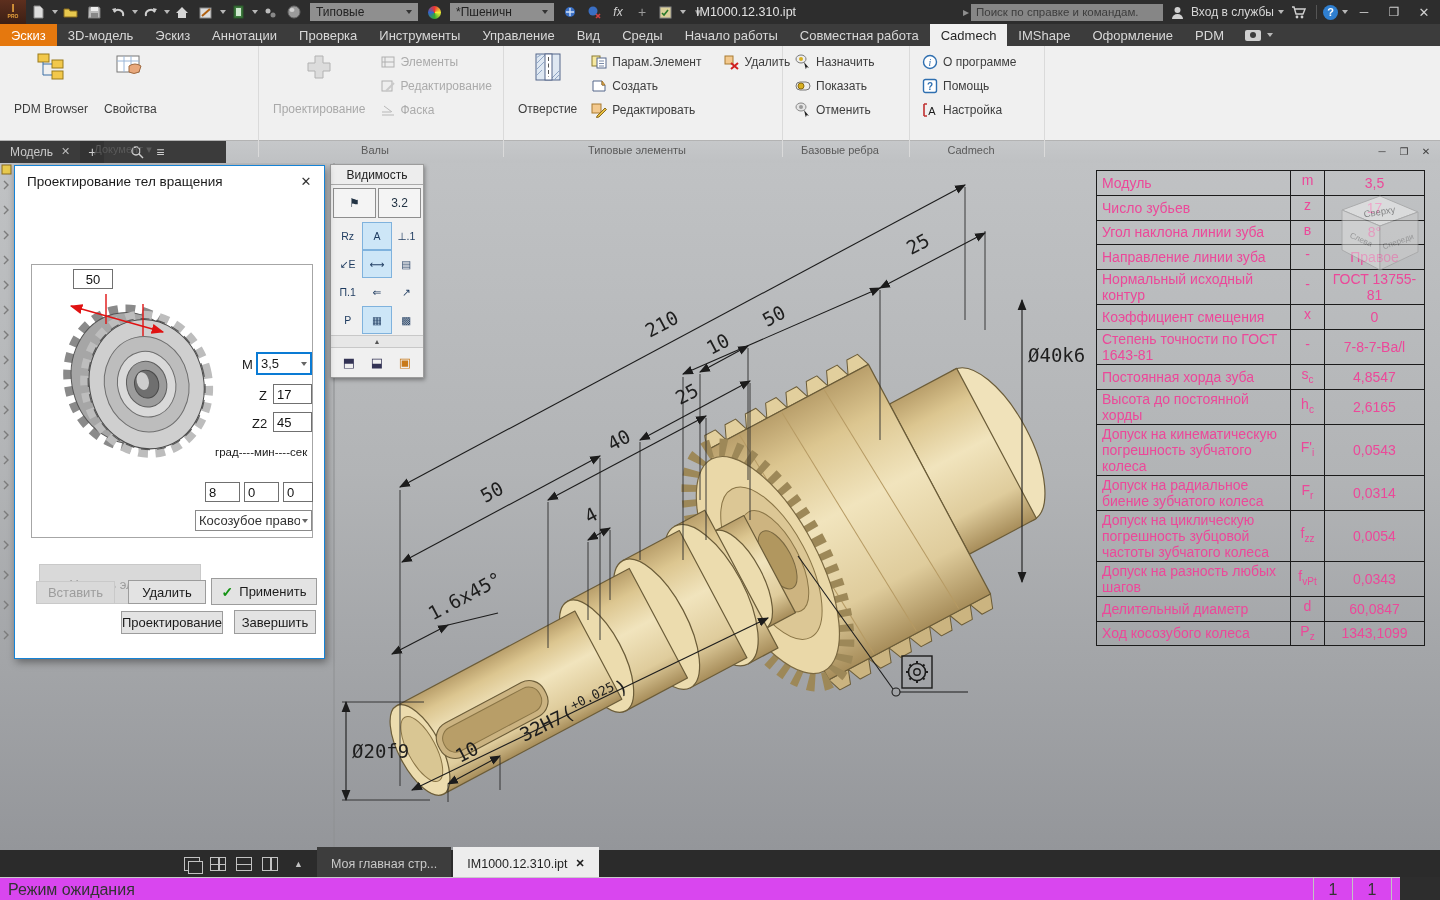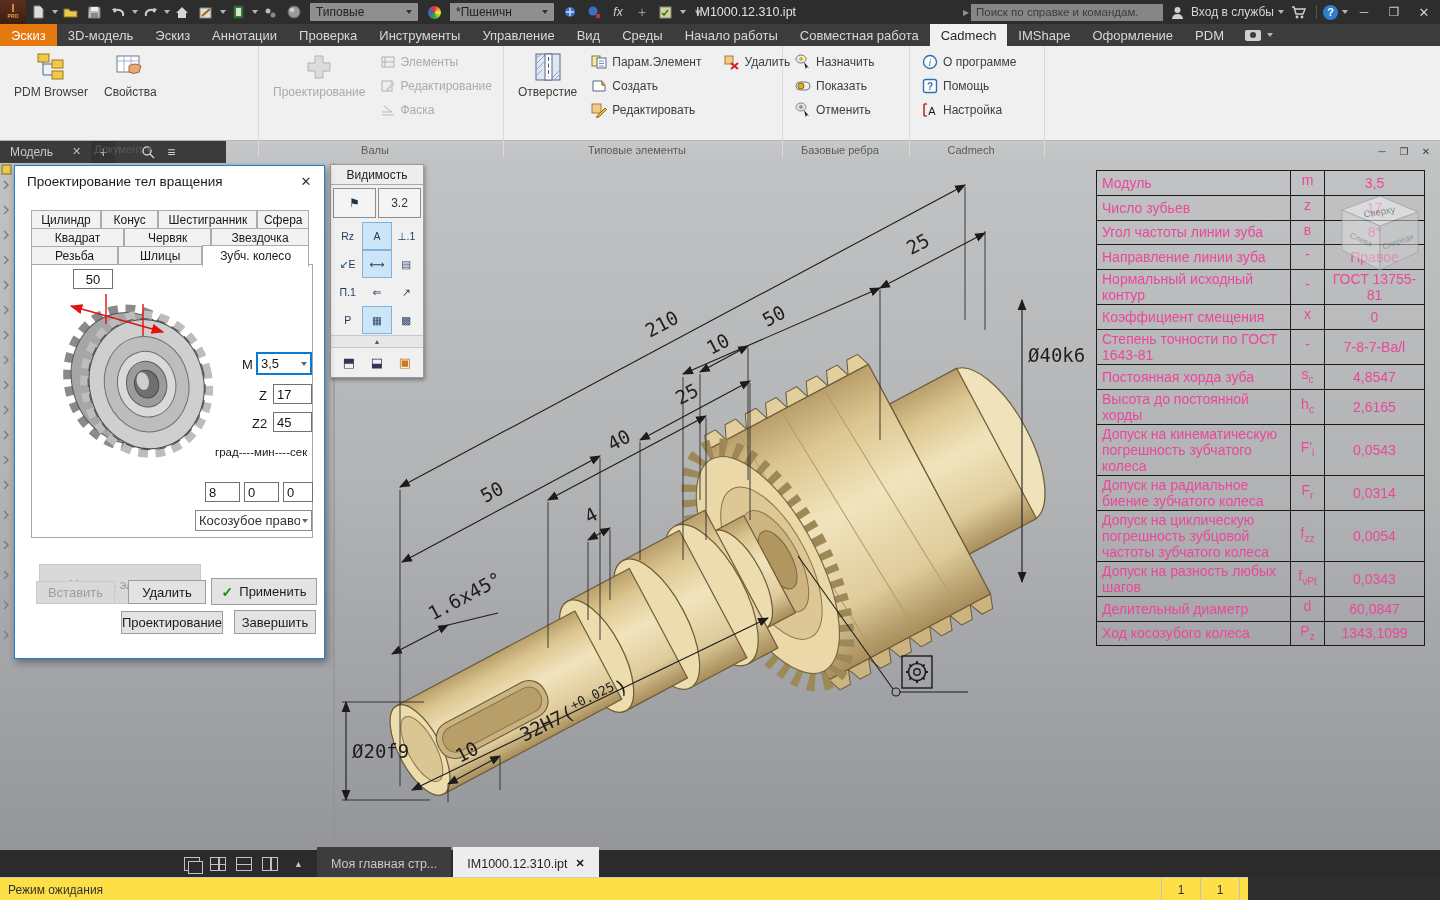--- a/index.html
+++ b/index.html
@@ -37,33 +37,33 @@
   .rtab-active{background:#f0f0f0;color:#262626;}
   .cam-tab{display:flex;align-items:center;gap:4px;padding:0 10px;}
   .cam-ic{width:16px;height:11px;background:#cfcfcf;border-radius:2px;position:relative;}
   .cam-ic:after{content:"";position:absolute;left:5px;top:2.5px;width:6px;height:6px;border-radius:50%;background:#3c3c3c;}
   
   .ribbon{position:absolute;top:46px;left:0;width:1440px;height:94px;background:#f0f0f0;
           border-bottom:1px solid #b3b3b3;display:flex;z-index:20;}
   .rgroup{position:relative;height:93px;border-right:1px solid #dadada;padding:2px 8px 16px 8px;
           display:flex;align-items:flex-start;gap:4px;}
   .glabel{position:absolute;bottom:1px;left:0;right:12px;text-align:center;font-size:11px;color:#5a5a5a;white-space:nowrap;}
-  .bigbtn{display:flex;flex-direction:column;align-items:center;gap:3px;padding:4px 6px 0 6px;
+  .bigbtn{display:flex;flex-direction:column;align-items:center;gap:20px;padding:4px 6px 0 6px;
           font-size:12px;color:#3d3d3d;white-space:nowrap;}
   .bigbtn.dis{color:#a9a9a9;}
   .scol{display:flex;flex-direction:column;justify-content:flex-start;padding-top:2px;}
   .sitem{display:flex;align-items:center;gap:5px;font-size:12px;color:#3d3d3d;height:24px;white-space:nowrap;padding:0 4px;}
   .sitem.dis{color:#ababab;}
   .srow{display:flex;align-items:center;gap:14px;}
   .ic{width:16px;height:16px;flex:none;display:inline-block;position:relative;}
   .ic svg{display:block;}
   
   .substrip{position:absolute;top:140px;left:0;width:1440px;height:23px;z-index:15;display:flex;}
   .bstrip{width:226px;height:23px;background:#3b3b3b;display:flex;align-items:center;color:#c9c9c9;flex:none;}
-  .bstrip .btab{display:flex;align-items:center;gap:19px;padding:0 10px;font-size:12px;height:23px;}
+  .bstrip .btab{display:flex;align-items:center;gap:8px;padding:0 10px;font-size:12px;height:23px;}
   .bstrip .bx{font-size:11px;color:#bdbdbd;}
   .bplus{width:24px;height:23px;background:#333;display:flex;align-items:center;justify-content:center;
          color:#cfcfcf;font-size:14px;}
   .bsearch{margin-left:26px;display:flex;align-items:center;gap:12px;}
   .bham{font-size:14px;color:#cfcfcf;}
   .striprest{flex:1;background:linear-gradient(180deg,#c6c8ca,#bfc1c3);display:flex;align-items:center;
              justify-content:flex-end;padding-right:6px;gap:6px;}
   .dwbtn{width:16px;height:16px;display:flex;align-items:center;justify-content:center;color:#3f3f3f;font-size:10px;}
   
   .viewport{position:absolute;top:163px;left:0;width:1440px;height:687px;
@@ -126,22 +126,22 @@
   .wic.cascade:after{content:"";position:absolute;left:3px;top:3px;right:-4px;bottom:-4px;border:1.5px solid #c2c2c2;background:#2b2b2b;}
   .wic.grid:after{content:"";position:absolute;left:50%;top:0;bottom:0;width:1.5px;background:#c2c2c2;}
   .wic.grid:before{content:"";position:absolute;top:50%;left:0;right:0;height:1.5px;background:#c2c2c2;}
   .wic.hsplit:before{content:"";position:absolute;top:50%;left:0;right:0;height:1.5px;background:#c2c2c2;}
   .wic.vsplit:before{content:"";position:absolute;left:50%;top:0;bottom:0;width:1.5px;background:#c2c2c2;}
   .upar{color:#c2c2c2;font-size:9px;margin:0 14px 0 16px;}
   .dtabitem{height:33px;display:flex;align-items:center;padding:0 14px;font-size:12.5px;color:#c9c9c9;
             background:#3d3d3d;margin-right:2px;white-space:nowrap;}
   .dtabitem.active{background:#ededed;color:#1f1f1f;gap:8px;}
   .dtabitem.active b{font-size:11px;}
-  .statusbar{position:absolute;top:877px;left:0;width:1248px;height:23px;background:#fde047;z-index:20;
-             display:flex;align-items:center;font-size:12px;color:#333;border-top:1px solid #c9c9c9;}
+  .statusbar{position:absolute;top:877px;left:0;width:1400px;height:23px;background:#d946ef;z-index:20;
+             display:flex;align-items:center;font-size:16px;color:#333;border-top:1px solid #c9c9c9;}
   .statusbar .lmsg{padding-left:8px;flex:1;}
   .scell{width:38px;height:100%;border-left:1px solid #c3c3c3;display:flex;align-items:center;justify-content:center;}
   .sgap{width:8px;height:100%;border-left:1px solid #c3c3c3;}
 </style>
 </head>
 <body>
 
 <div id="app">
 
   <div class="viewport"></div>
@@ -306,21 +306,21 @@
           <td>Модуль</td>
           <td class="c"><span>m</span><sub></sub></td>
           <td class="c">3,5</td>
         </tr>
       <tr>
           <td>Число зубьев</td>
           <td class="c"><span>z</span><sub></sub></td>
           <td class="c">17</td>
         </tr>
       <tr>
-          <td>Угол частоты линии зуба</td>
+          <td>Угол наклона линии зуба</td>
           <td class="c"><span>в</span><sub></sub></td>
           <td class="c">8°</td>
         </tr>
       <tr>
           <td>Направление линии зуба</td>
           <td class="c"><span>-</span><sub></sub></td>
           <td class="c">Правое</td>
         </tr>
       <tr>
           <td>Нормальный исходный контур</td>
@@ -451,38 +451,20 @@
           <span>▣</span>
         </div>
     </div>
   </div>
 
   <div class="dlg">
     <div class="dlg-title">Проектирование тел вращения</div>
     <div class="dlg-close">
         <span>✕</span>
       </div>
-    <div class="dtabs">
-      <div class="dtrow">
-        <div class="dtab" style="width:70px">Цилиндр</div>
-        <div class="dtab" style="width:57px">Конус</div>
-        <div class="dtab" style="width:100px">Шестигранник</div>
-        <div class="dtab" style="width:51px">Сфера</div>
-      </div>
-      <div class="dtrow">
-        <div class="dtab" style="width:93px">Квадрат</div>
-        <div class="dtab" style="width:87px">Червяк</div>
-        <div class="dtab" style="width:98px">Звездочка</div>
-      </div>
-      <div class="dtrow">
-        <div class="dtab" style="width:87px">Резьба</div>
-        <div class="dtab" style="width:84px">Шлицы</div>
-        <div class="dtab active" style="width:107px">Зубч. колесо</div>
-      </div>
-    </div>
     <div class="dcontent"></div>
 
     <input class="dfield" style="left: 58px; top: 103px; width: 40px; height: 20px; text-align: center;" value="50">
 
     <svg style="position:absolute;left:36px;top:126px;z-index:1" width="186" height="166">
       <defs>
         <marker id="ra" viewBox="0 0 10 10" refX="9" refY="5" markerWidth="9" markerHeight="9" orient="auto-start-reverse">
           <path d="M0,1 L10,5 L0,9 z" fill="#e01212"></path>
         </marker>
       </defs>

